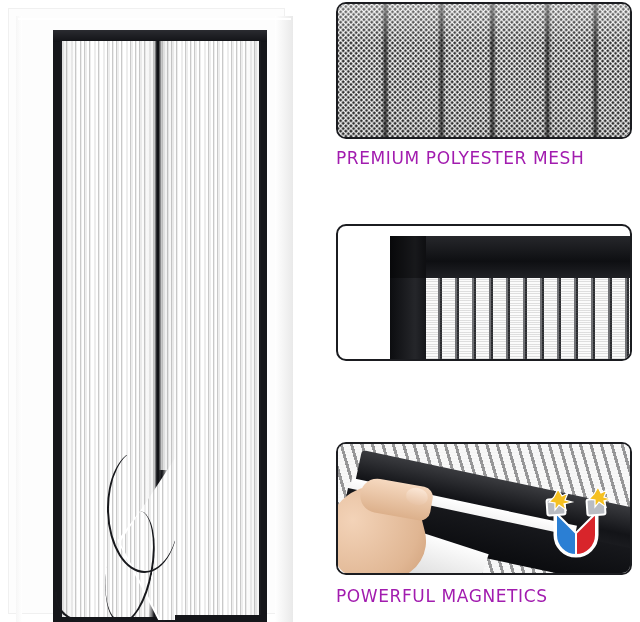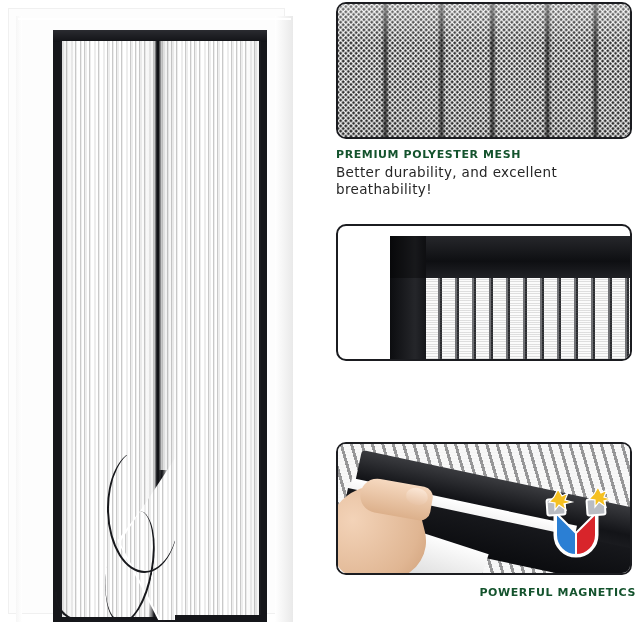--- a/index.html
+++ b/index.html
@@ -218,23 +218,23 @@
     position:absolute;left:68px;top:44px;width:22px;height:17px;
     background:linear-gradient(180deg,#fbe7d6,#e8c3a5);
     border-radius:50%;
     transform:rotate(12deg);
   }
   .mg-icon{position:absolute;right:14px;bottom:6px;width:78px;height:82px;}
 
   
   .cap{position:absolute;left:36px;width:300px;}
   .cap-title{
-    color:#14532d;
-    font-weight:bold;
-    font-size:11px;
+    color:#a21caf;
+    font-weight:normal;
+    font-size:17px;
     letter-spacing:.6px;
     font-family:"DejaVu Sans","Liberation Sans",sans-serif;
     white-space:nowrap;
   }
   .cap-body{
     color:#262626;
     font-size:13.5px;
     line-height:17px;
     letter-spacing:.35px;
     margin-top:3px;
@@ -289,21 +289,20 @@
         <div class="mesh-rib" style="left:44px;"></div>
         <div class="mesh-rib" style="left:100px;"></div>
         <div class="mesh-rib" style="left:151px;"></div>
         <div class="mesh-rib" style="left:206px;"></div>
         <div class="mesh-rib" style="left:254px;"></div>
         <div class="mesh-sheen"></div>
       </div>
     </div>
     <div class="cap" style="top:148px;">
       <div class="cap-title">PREMIUM POLYESTER MESH</div>
-      <div class="cap-body">Better durability, and excellent breathability!</div>
     </div>
 
     <div class="feature" style="top:224px;">
       <div class="photo" id="photo-hook">
         <div class="hk-mesh"></div>
         <div class="hk-mesh-tex"></div>
         <div class="hk-band-top"></div>
         <div class="hk-band-left"></div>
         <div class="hk-corner-shadow"></div>
       </div>
@@ -328,18 +327,18 @@
           <path d="M58 28 L58 50 A20 20 0 0 1 38 70 L38 48 Z" fill="#d8252b" stroke="#ffffff" stroke-width="2"></path>
           <rect x="9" y="14" width="18" height="16" rx="2" fill="#b9bcc2" stroke="#ffffff" stroke-width="2" transform="rotate(-4 18 22)"></rect>
           <rect x="49" y="14" width="18" height="16" rx="2" fill="#b9bcc2" stroke="#ffffff" stroke-width="2" transform="rotate(-4 58 22)"></rect>
           <g fill="#f5c021" stroke="#ffffff" stroke-width="1.2">
             <path d="M20 4 L24 11 L30 8 L27 15 L34 17 L26 19 L28 25 L21 20 L17 25 L17 18 L11 17 L16 12 Z"></path>
             <path d="M60 2 L63 8 L69 5 L66 12 L73 14 L66 16 L68 22 L61 17 L57 22 L57 15 L51 14 L56 9 Z"></path>
           </g>
         </svg>
       </div>
     </div>
-    <div class="cap" style="top:586px;text-align:right;">
+    <div class="cap" style="top:586px;">
       <div class="cap-title">POWERFUL MAGNETICS</div>
     </div>
 
   </div>
 </div>
 
 </body></html>

